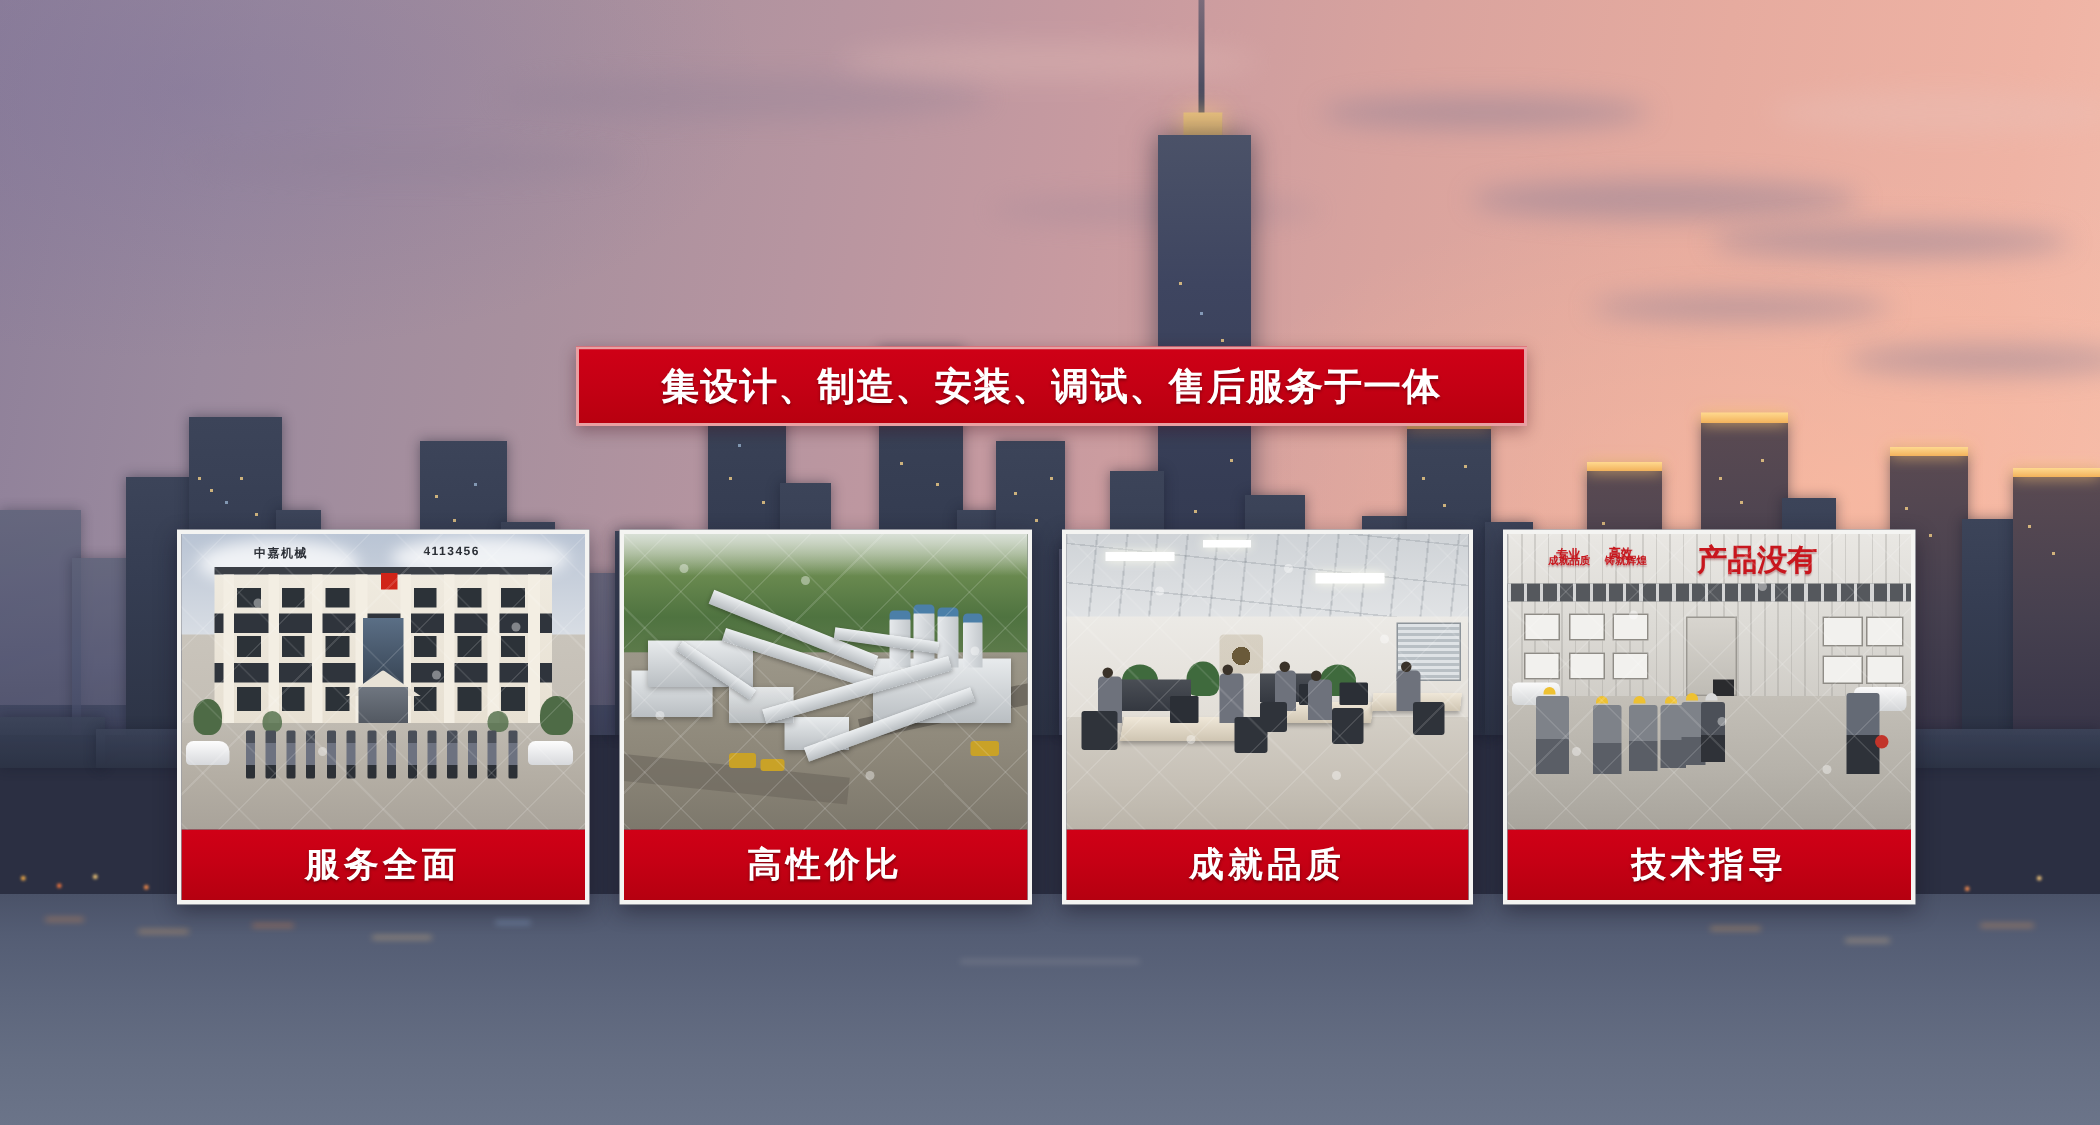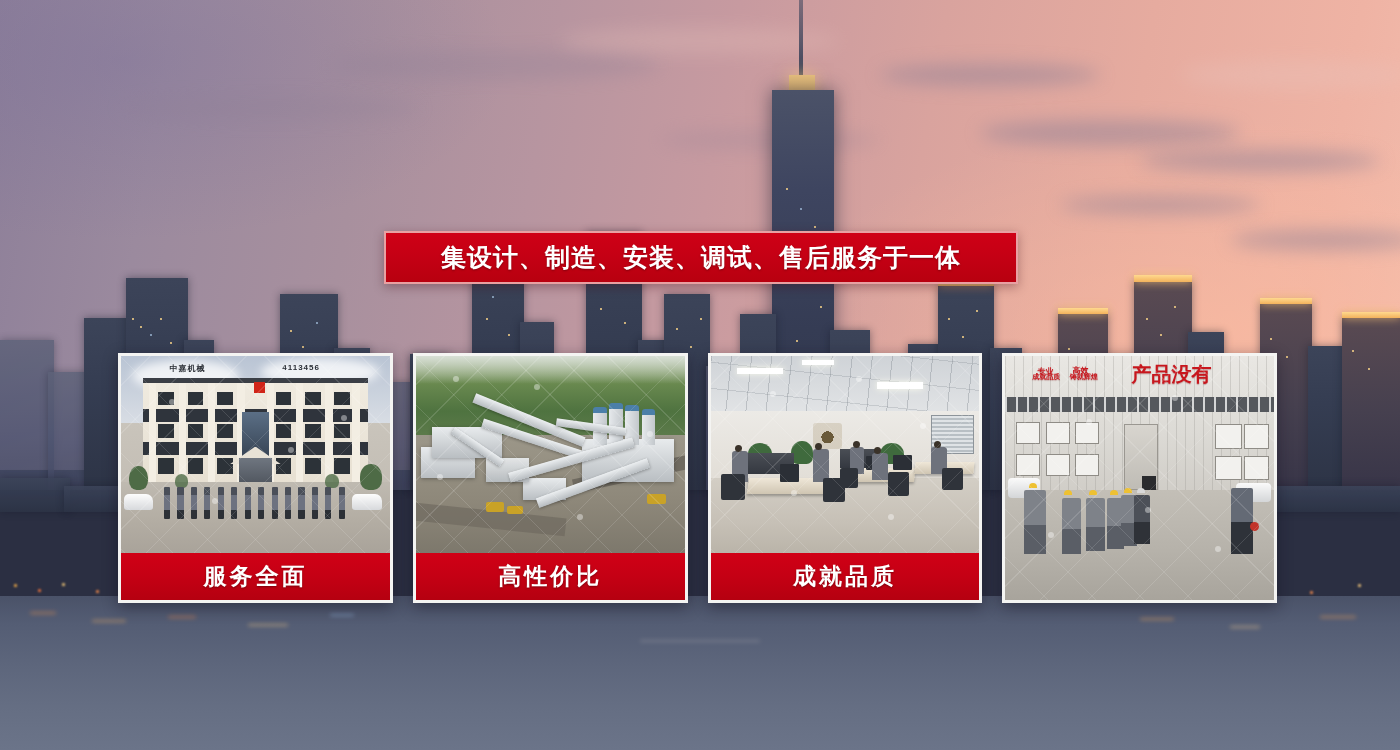--- a/index.html
+++ b/index.html
@@ -661,16 +661,17 @@
           <div class="p4-ball" style="left:91%; top:68%;"></div>
 
           <div class="wm"></div>
           <div class="wm-dot" style="left:30%; top:26%;"></div>
           <div class="wm-dot" style="left:62%; top:16%;"></div>
           <div class="wm-dot" style="left:52%; top:62%;"></div>
           <div class="wm-dot" style="left:78%; top:78%;"></div>
           <div class="wm-dot" style="left:16%; top:72%;"></div>
         </div>
       </div>
+      <div class="cap">技术指导</div>
     </div>
 
   </div>
 </div>
 
 </body></html>

